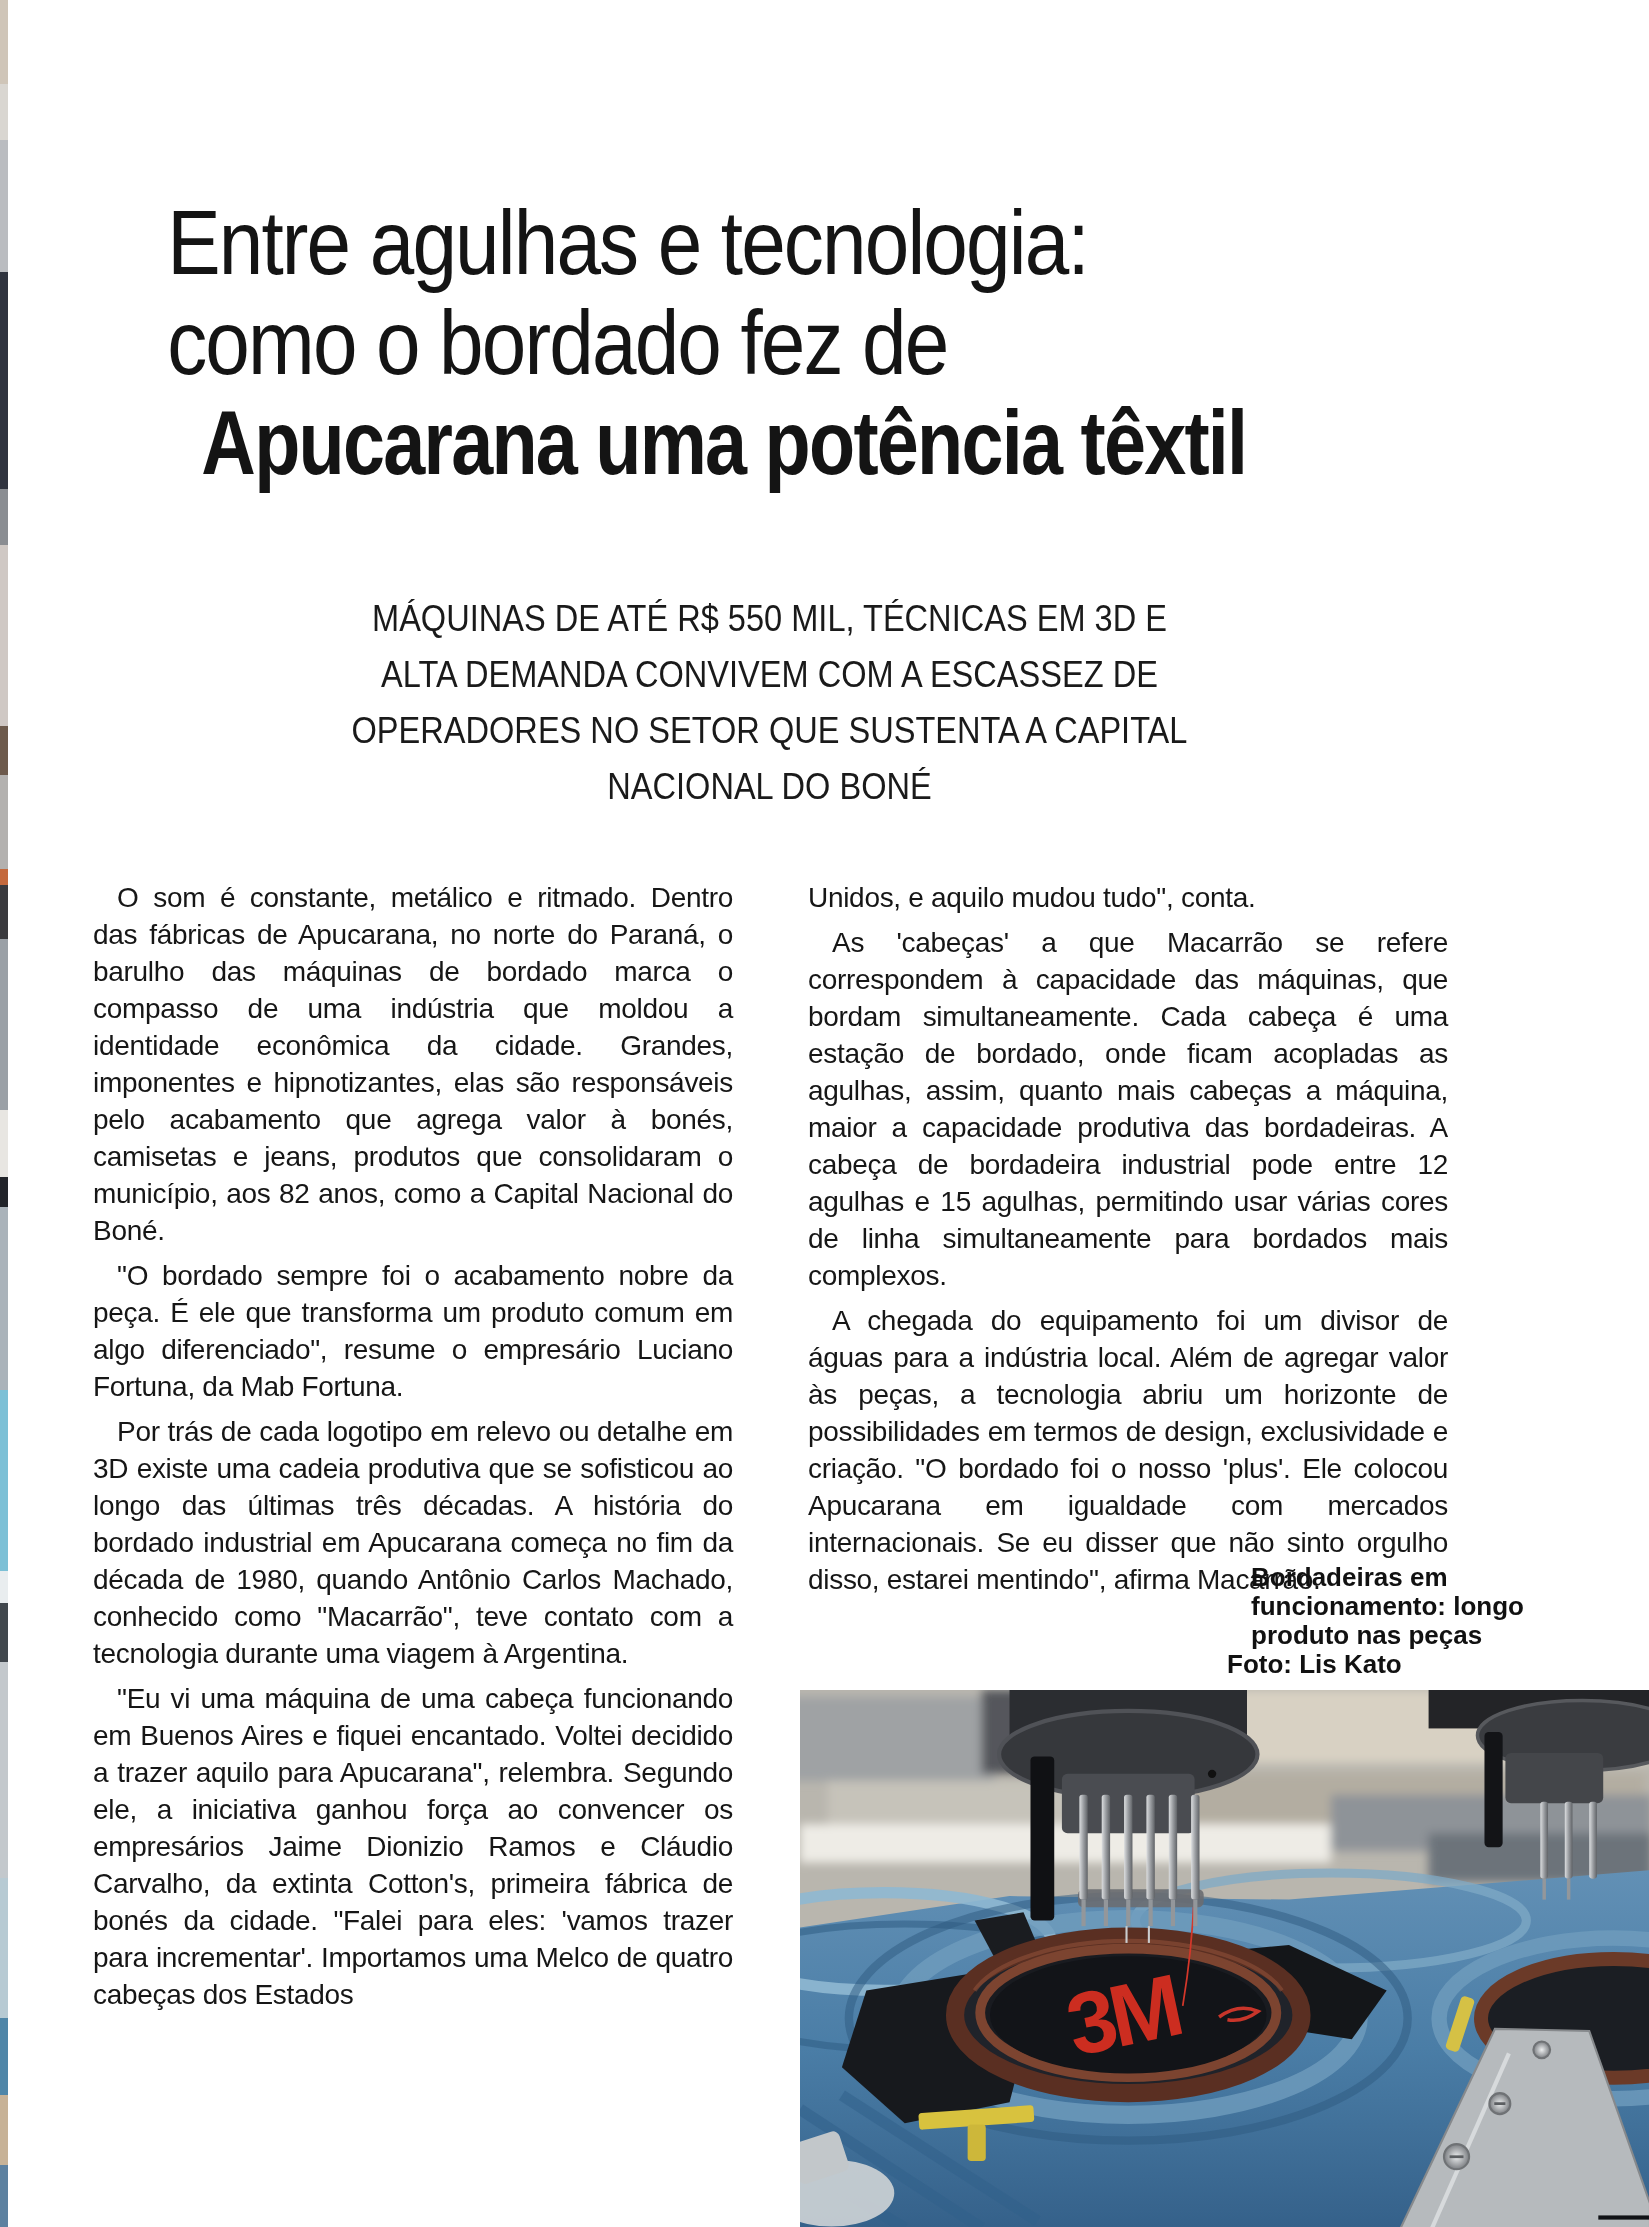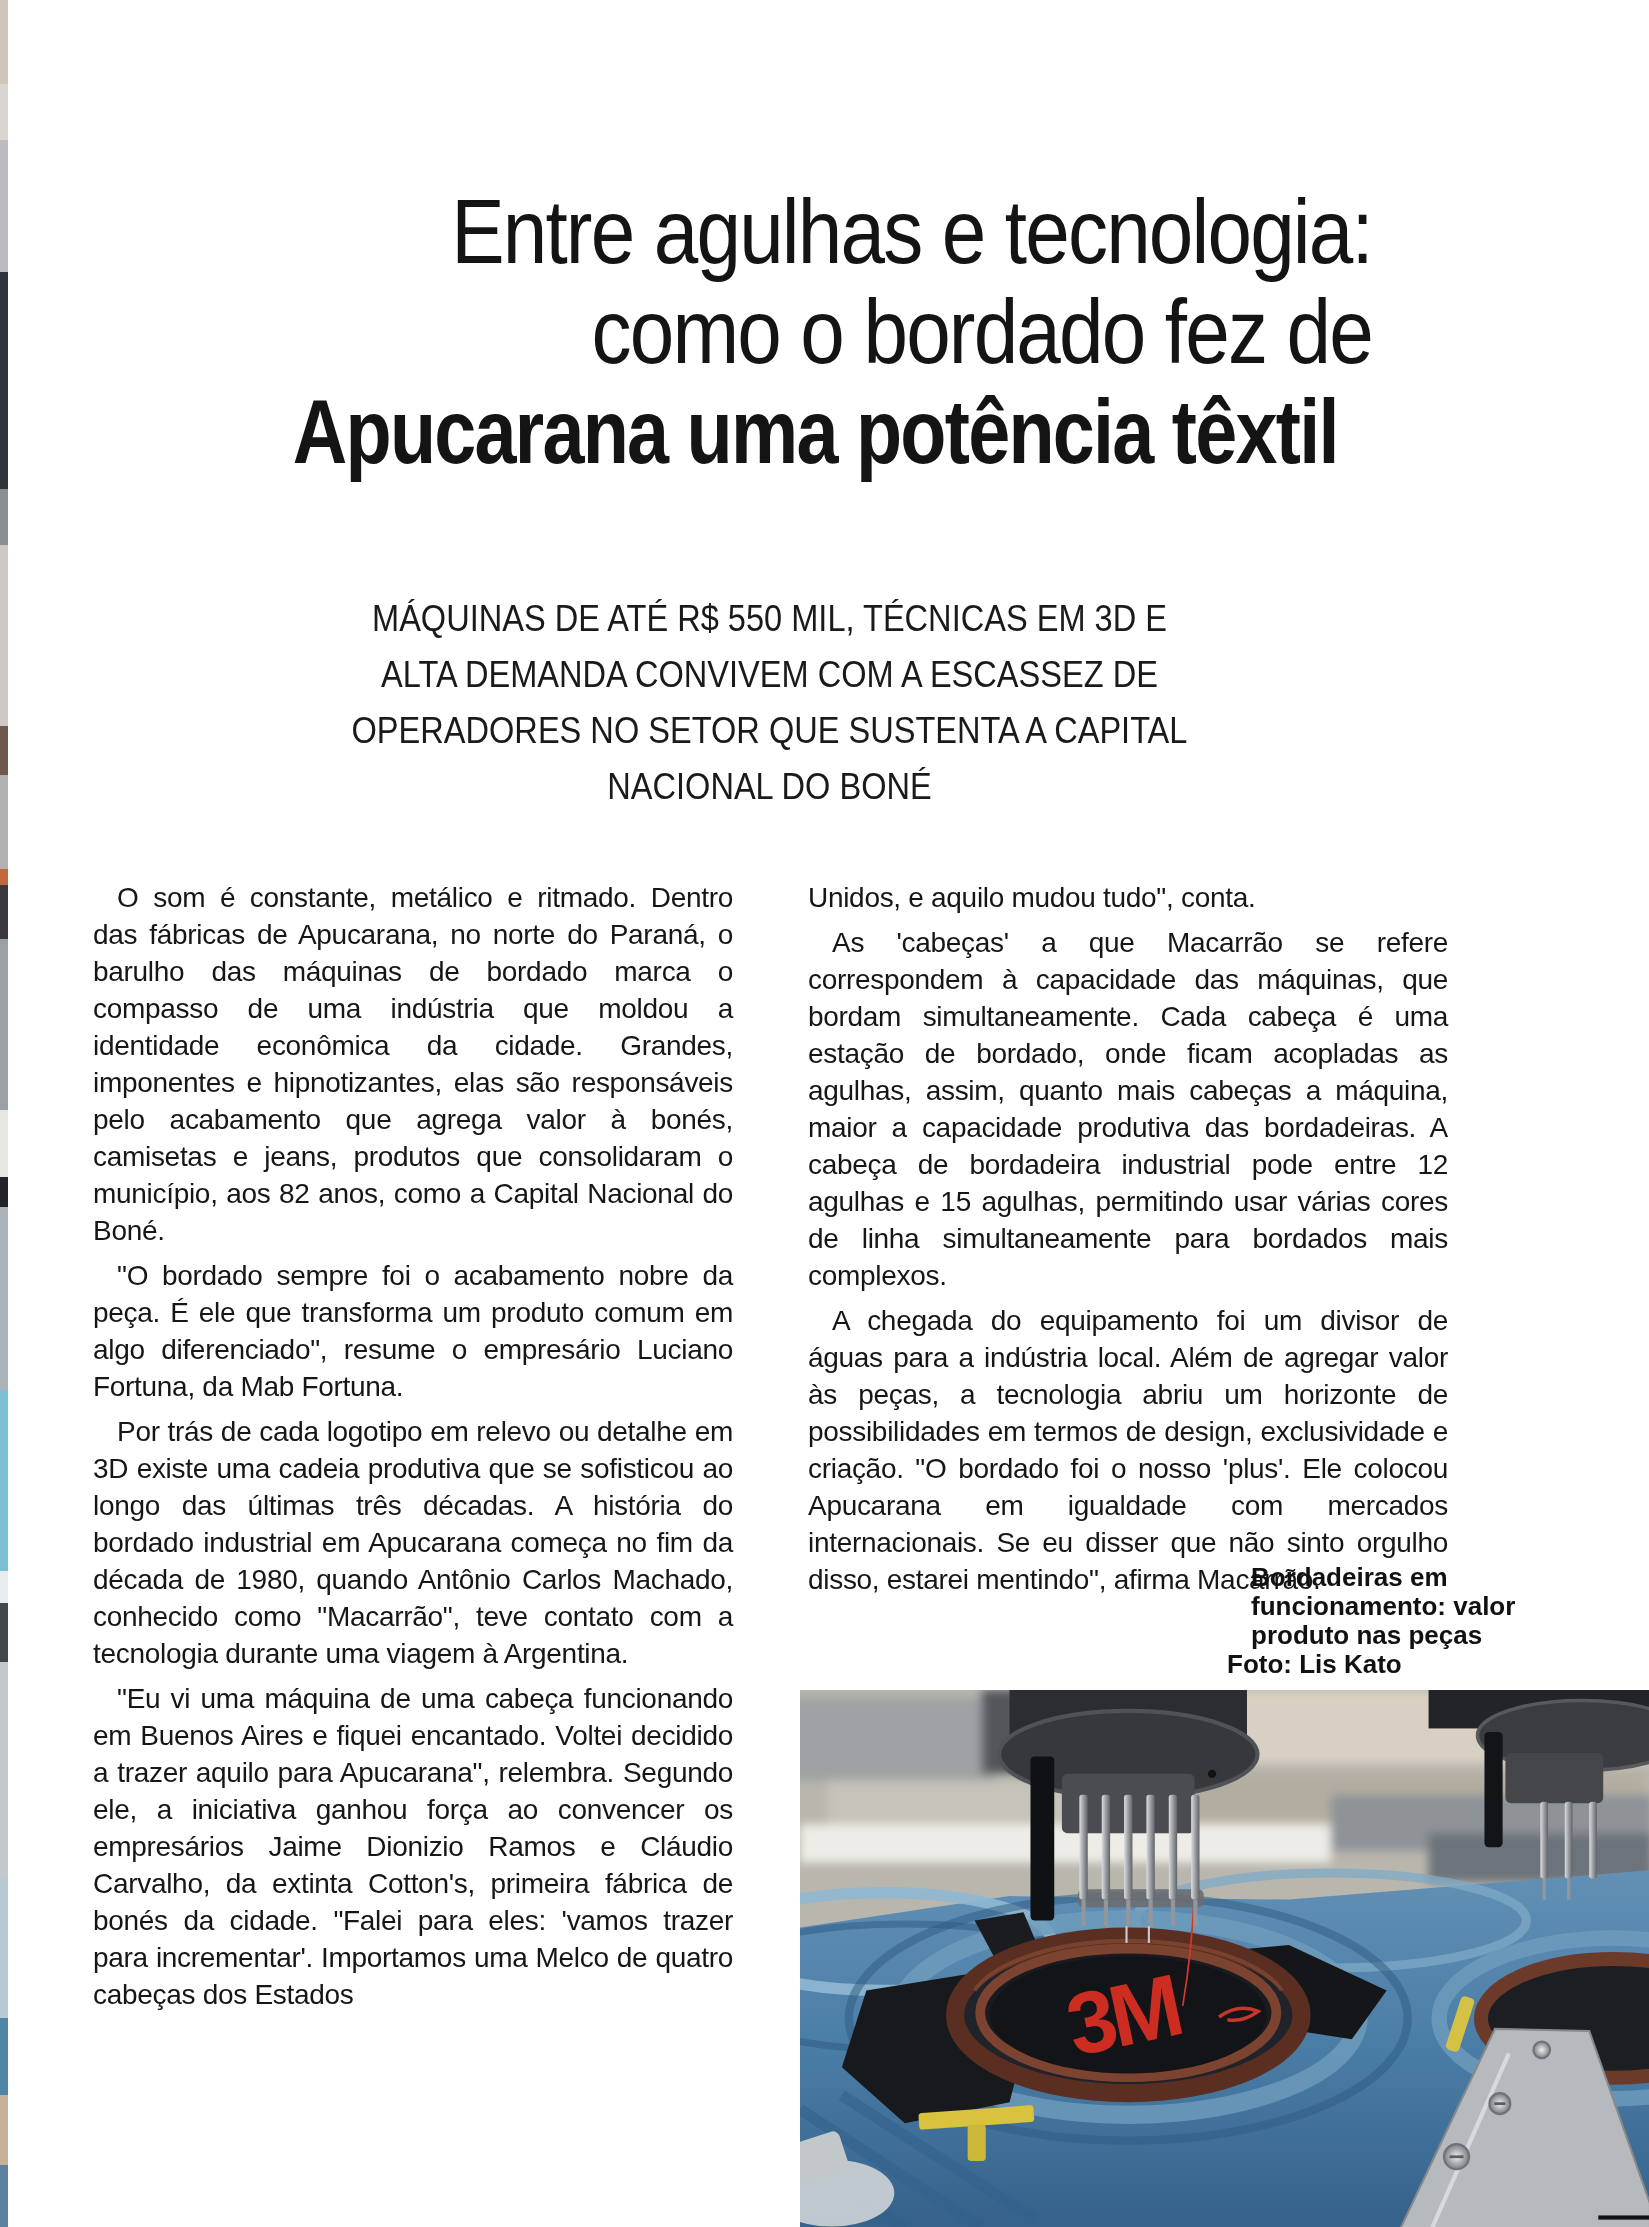--- a/index.html
+++ b/index.html
@@ -30,22 +30,22 @@
       #7cc0d6 1390px,#7cc0d6 1571px,
       #e9edef 1571px,#e9edef 1603px,
       #41474d 1603px,#41474d 1662px,
       #c3c8cc 1662px,#c3c8cc 1878px,
       #b7cad3 1878px,#b7cad3 2018px,
       #4f86a8 2018px,#4f86a8 2095px,
       #c7b297 2095px,#c7b297 2165px,
       #5d81a0 2165px,#5d81a0 2227px);
   }
   .headline{
-    position:absolute;left:85px;top:182px;width:1369px;
-    text-align:right;font-size:91px;line-height:100px;color:#141414;
+    position:absolute;left:85px;top:193px;width:1369px;
+    text-align:left;font-size:91px;line-height:100px;color:#141414;
   }
   .headline div{white-space:nowrap;}
   .t-light{font-weight:400;letter-spacing:-2.1px;transform:scaleX(.88);}
   .t-heavy{font-weight:700;letter-spacing:-2.1px;transform:scaleX(.83);}
   .deck{
     position:absolute;left:85px;top:591px;width:1369px;
     text-align:center;font-size:37px;line-height:56px;color:#1a1a1a;
   }
   .deck div{white-space:nowrap;transform:scaleX(.88);}
   .col{
@@ -96,21 +96,21 @@
   </section>
 
   <section class="col col-right">
     <p>Unidos, e aquilo mudou tudo", conta.</p>
     <p class="indent">As 'cabeças' a que Macarrão se refere correspondem à capacidade das máquinas, que bordam simultaneamente. Cada cabeça é uma estação de bordado, onde ficam acopladas as agulhas, assim, quanto mais cabeças a máquina, maior a capacidade produtiva das bordadeiras. A cabeça de bordadeira industrial pode entre 12 agulhas e 15 agulhas, permitindo usar várias cores de linha simultaneamente para bordados mais complexos.</p>
     <p class="indent">A chegada do equipamento foi um divisor de águas para a indústria local. Além de agregar valor às peças, a tecnologia abriu um horizonte de possibilidades em termos de design, exclusividade e criação. "O bordado foi o nosso 'plus'. Ele colocou Apucarana em igualdade com mercados internacionais. Se eu disser que não sinto orgulho disso, estarei mentindo", afirma Macarrão.</p>
   </section>
 
   <aside class="caption">
     <div class="cap-bold">Bordadeiras em</div>
-    <div class="cap-bold">funcionamento: valor</div>
+    <div class="cap-bold">funcionamento: longo</div>
     <div class="cap-bold">produto nas peças</div>
     <div class="cap-credit">Foto: Lis Kato</div>
   </aside>
 
   <figure class="photo">
     <svg viewBox="0 0 1217 770" width="850" height="538" preserveAspectRatio="none">
       <defs>
         <linearGradient id="bedG" x1="0" y1="0" x2="0" y2="1">
           <stop offset="0" stop-color="#6290b5"></stop>
           <stop offset="0.5" stop-color="#4a7da6"></stop>

